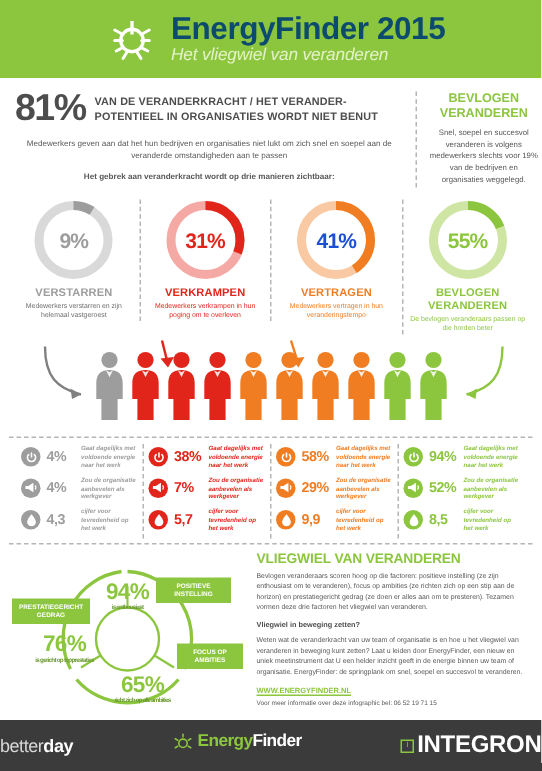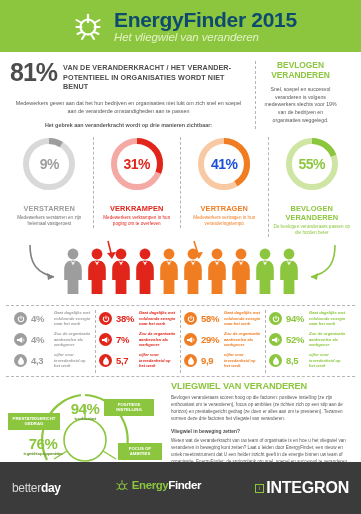--- a/index.html
+++ b/index.html
@@ -26,21 +26,21 @@
     font-size: 21px; font-weight: bold; color: #0c4a6e;
     letter-spacing: -0.3px;
   }
   .brand-sub {
     font-size: 11.5px; color: #e4f2c9; font-style: italic;
     margin-top: 2px; letter-spacing: -0.1px;
   }
 
   
   .intro {
-    display: flex; padding: 9px 24px 0 10px;
+    display: flex; padding: 9px 2px 0 10px;
   }
   .intro-left { flex: 1; padding-right: 8px; }
   .intro-head { display: flex; align-items: flex-start; }
   .big81 {
     font-size: 25px; font-weight: bold; color: #4d4d4d;
     line-height: 0.95; margin-right: 6px; letter-spacing: -1px;
   }
   .intro-head-txt {
     font-size: 7.2px; font-weight: bold; color: #4d4d4d;
     line-height: 1.32; text-transform: uppercase; padding-top: 2px;
@@ -75,21 +75,21 @@
   .donut-cell.sep { border-left: 1px dashed #b5b5b5; }
   .donut-wrap { display: flex; justify-content: center; }
   .donut { position: relative; width: 54px; height: 54px; }
   .donut svg { display: block; transform: rotate(-90deg); }
   .donut-val {
     position: absolute; inset: 0;
     display: flex; align-items: center; justify-content: center;
     font-size: 14px; font-weight: bold; letter-spacing: -0.5px;
   }
   .d-label {
-    font-size: 7.4px; font-weight: bold; margin-top: 13px;
+    font-size: 7.4px; font-weight: bold; margin-top: 3px;
     text-transform: uppercase; letter-spacing: 0.1px;
   }
   .d-desc {
     font-size: 4.6px; line-height: 1.45; margin-top: 2px; padding: 0 3px;
   }
 
   
   .people-band {
     position: relative; height: 62px; margin-top: 2px;
   }
@@ -147,23 +147,23 @@
   .fw-sub { font-size: 4.9px; color: #4d4d4d; font-weight: bold; margin-top: 6px; }
   .fw-url {
     font-size: 5px; font-weight: bold; color: #8cc63e;
     text-decoration: underline; margin-top: 6px; display: block;
   }
   .fw-note { font-size: 4.3px; color: #58585a; margin-top: 2px; }
 
   
   .footer {
     position: absolute; bottom: 0; left: 0; right: 0;
-    height: 52px; background: #3b3b3b;
+    height: 34px; background: #3b3b3b;
     display: flex; align-items: center; justify-content: space-between;
-    padding: 0 12px;
+    padding: 0 0;
   }
   .logo-better { font-size: 12px; color: #ffffff; letter-spacing: -0.3px; }
   .logo-better b { font-weight: bold; }
   .logo-better span.light { font-weight: normal; color: #d8d8d8; }
   .logo-ef { display: flex; gap: 3px; }
   .logo-ef-txt { font-size: 11.5px; font-weight: bold; color: #ffffff; letter-spacing: -0.4px; }
   .logo-ef-txt i { font-style: normal; color: #8cc63e; }
   .logo-integron { display: flex; align-items: center; gap: 2px; }
   .int-mark {
     width: 9px; height: 9px; border: 1.2px solid #8cc63e; color: #8cc63e;

